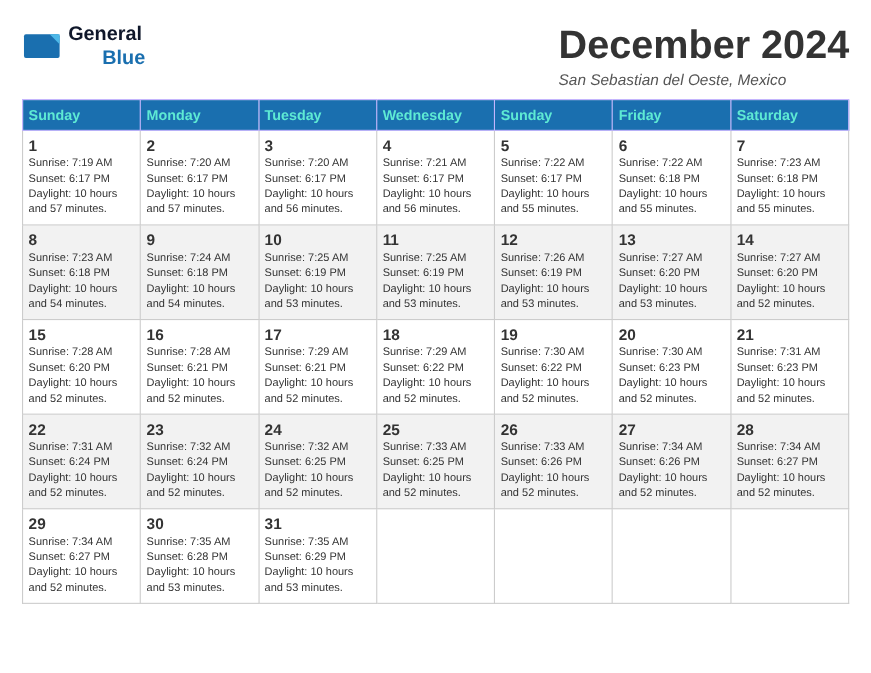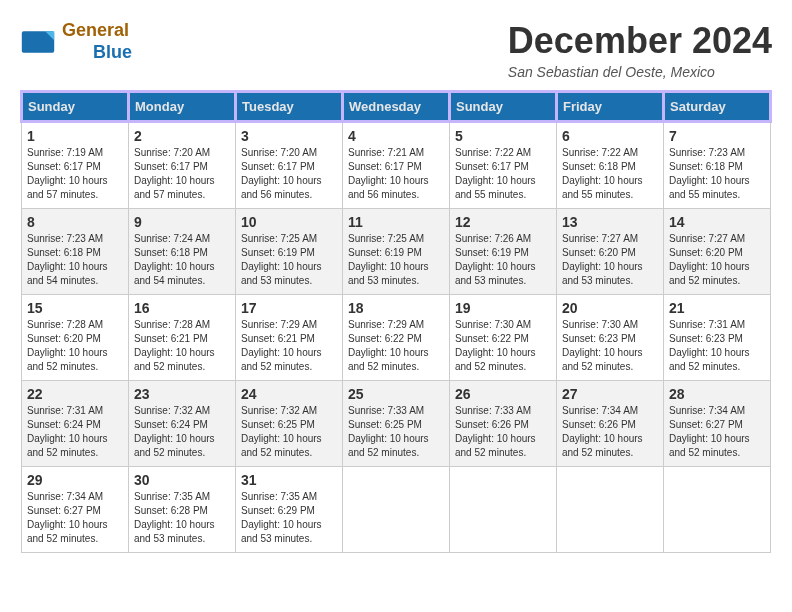--- a/index.html
+++ b/index.html
@@ -21,21 +21,21 @@
       align-items: center;
       gap: 6px;
     }
     .logo-text {
       font-size: 18px;
       font-weight: bold;
       color: #333;
       line-height: 1.2;
     }
     .logo-text span {
-      color: #a16207;
+      color: #0f172a;
     }
     .logo-icon {
       width: 36px;
       height: 36px;
     }
     .title-block {
     }
     .month-title {
       font-size: 36px;
       font-weight: bold;
@@ -47,26 +47,26 @@
       margin-top: 2px;
       font-style: italic;
     }
     .calendar {
       width: 100%;
       border-collapse: collapse;
       table-layout: fixed;
     }
     .calendar th {
       background-color: #1a6faf;
-      color: #e5e5e5;
+      color: #5eead4;
       font-size: 13px;
       font-weight: bold;
       padding: 6px 5px;
       text-align: left;
-      border: 3px solid #c4b5fd;
+      border: 1px solid #c4b5fd;
     }
     .calendar td {
       border: 1px solid #ccc;
       vertical-align: top;
       padding: 5px 5px 6px 5px;
       font-size: 10.5px;
       color: #333;
       background: #fff;
       height: 82px;
     }

